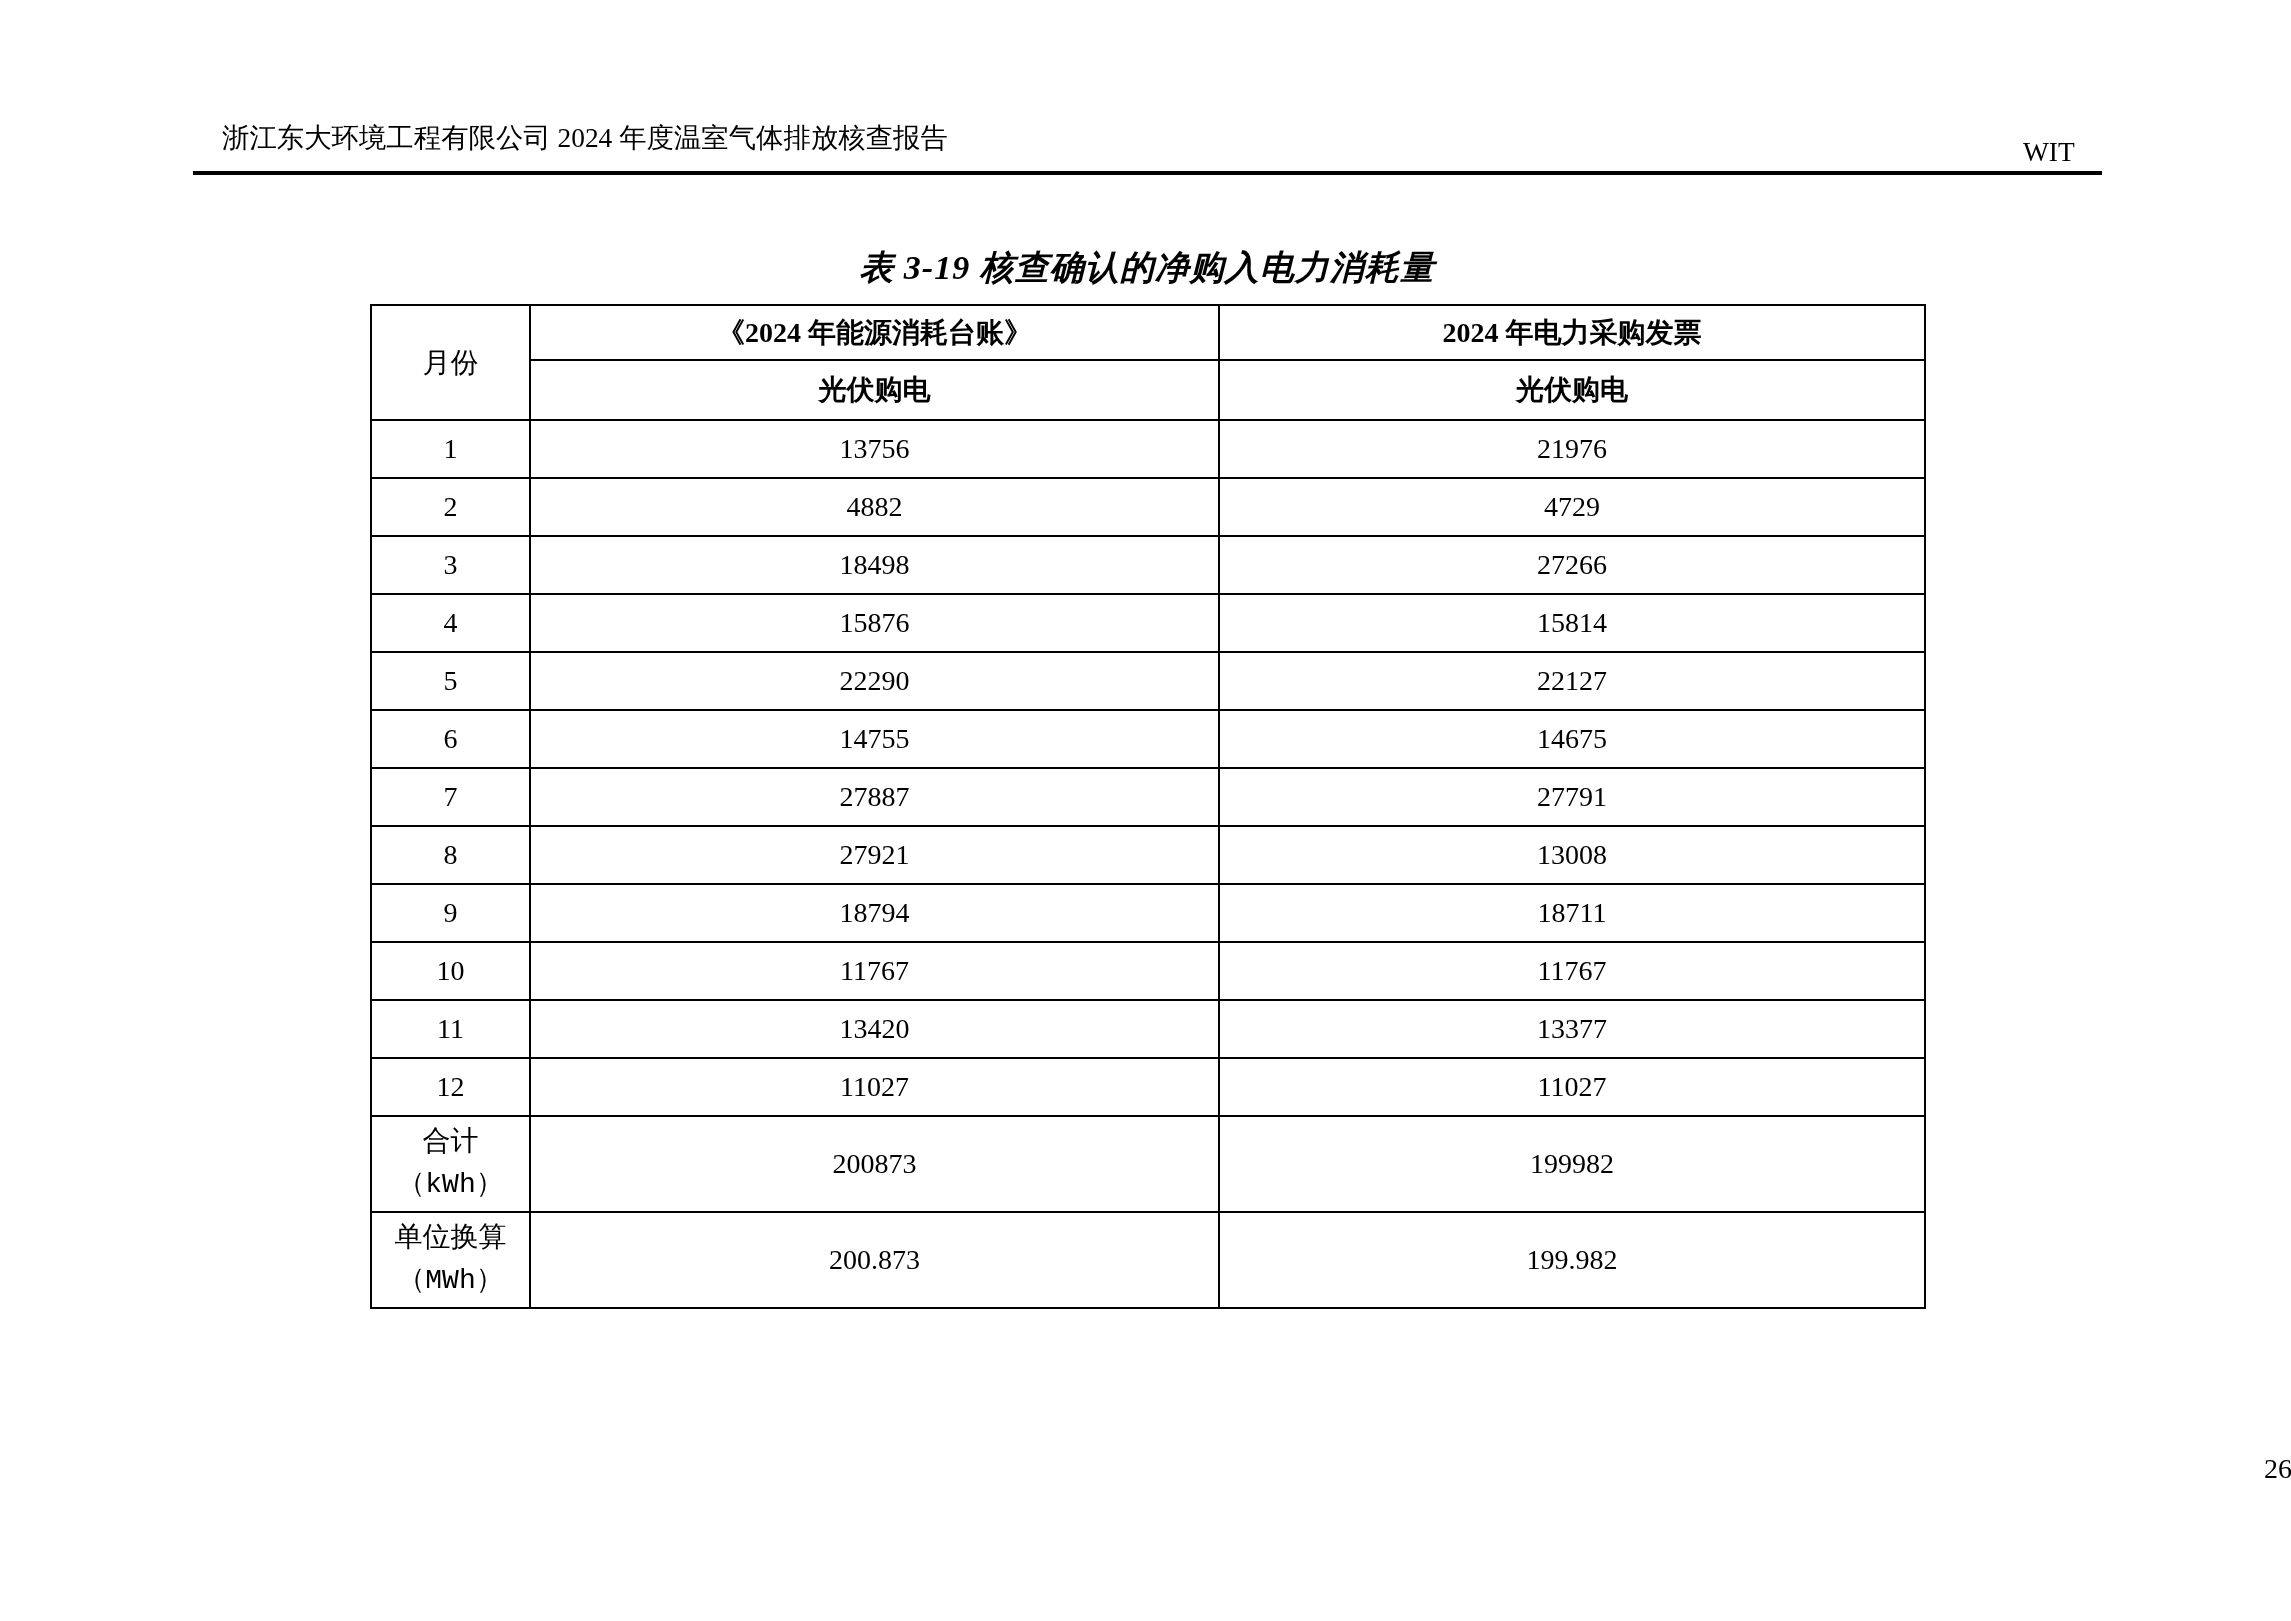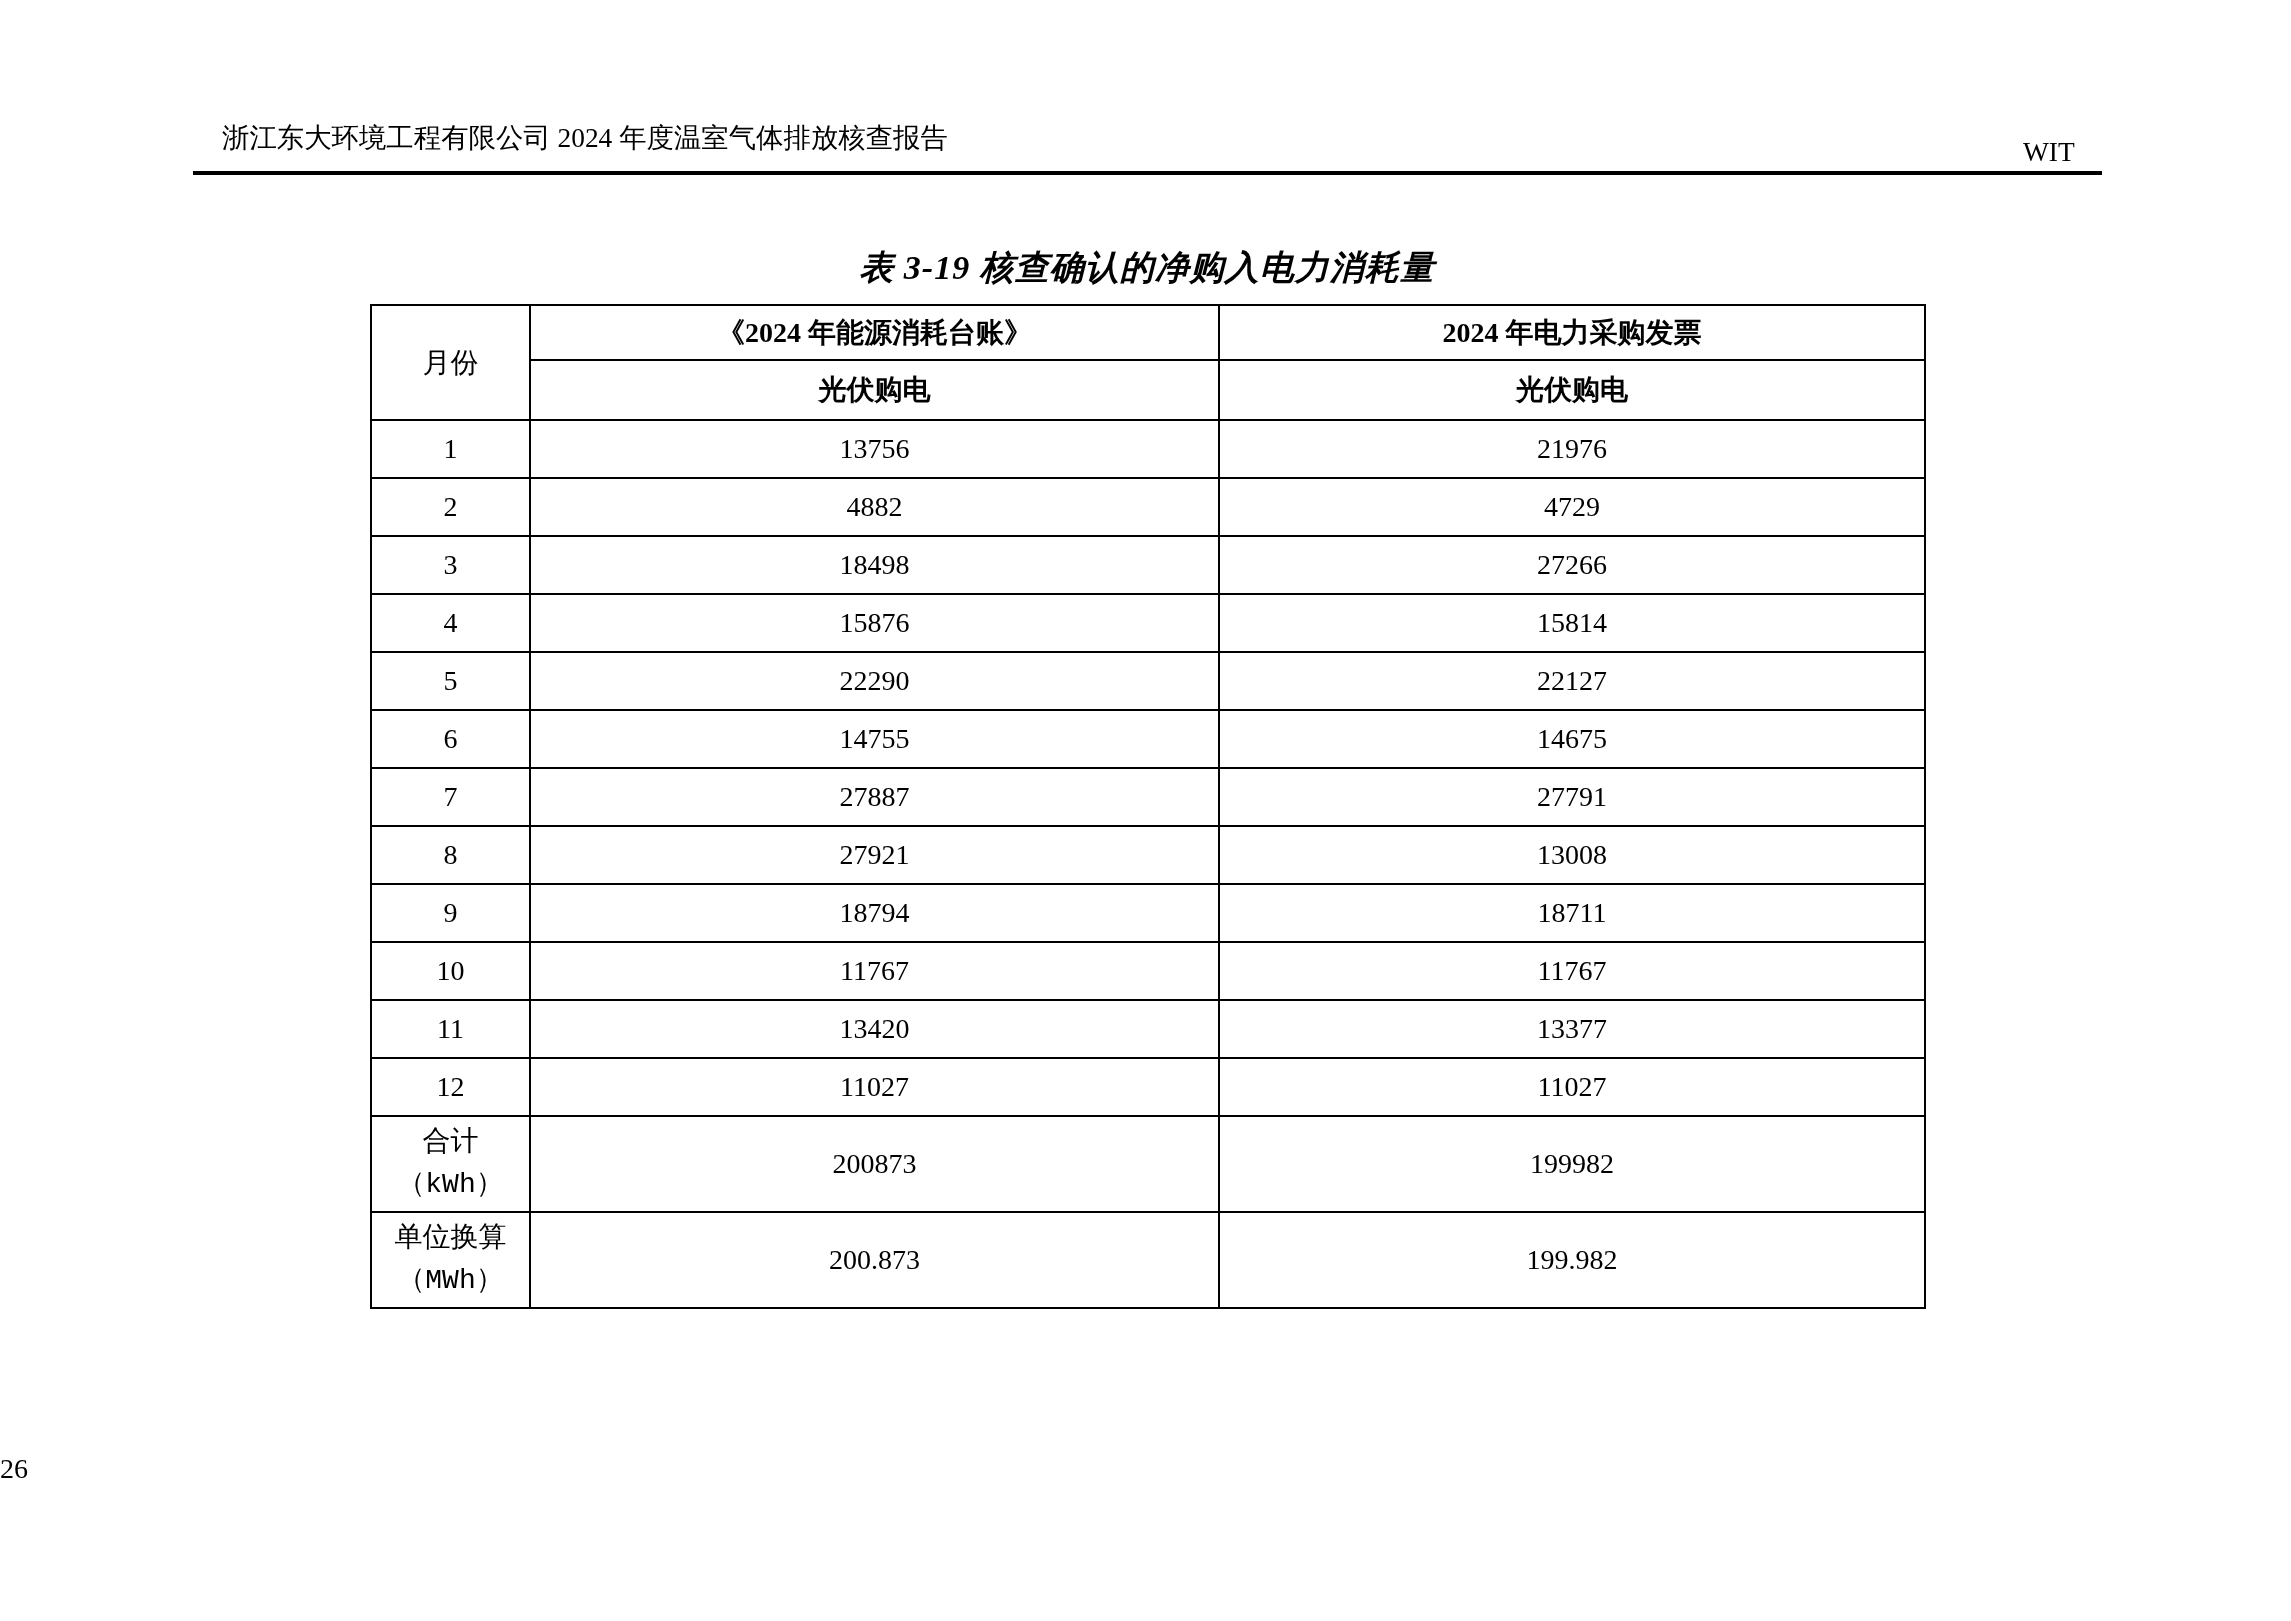--- a/index.html
+++ b/index.html
@@ -72,21 +72,21 @@
   tr.tall td { height: 94px; }
   .b { font-weight: bold; }
   .lbl { line-height: 1.5; font-family: Liberation Mono, monospace; }
 
   
   .page-num {
     position: absolute;
     top: 1453px;
     left: 0;
     width: 2292px;
-    text-align: left;
+    text-align: right;
     font-size: 28px;
   }
 </style>
 </head>
 <body>
 
 <div>
 
   <span class="hdr-left">浙江东大环境工程有限公司 2024 年度温室气体排放核查报告</span>
   <span class="hdr-right">WIT</span>

